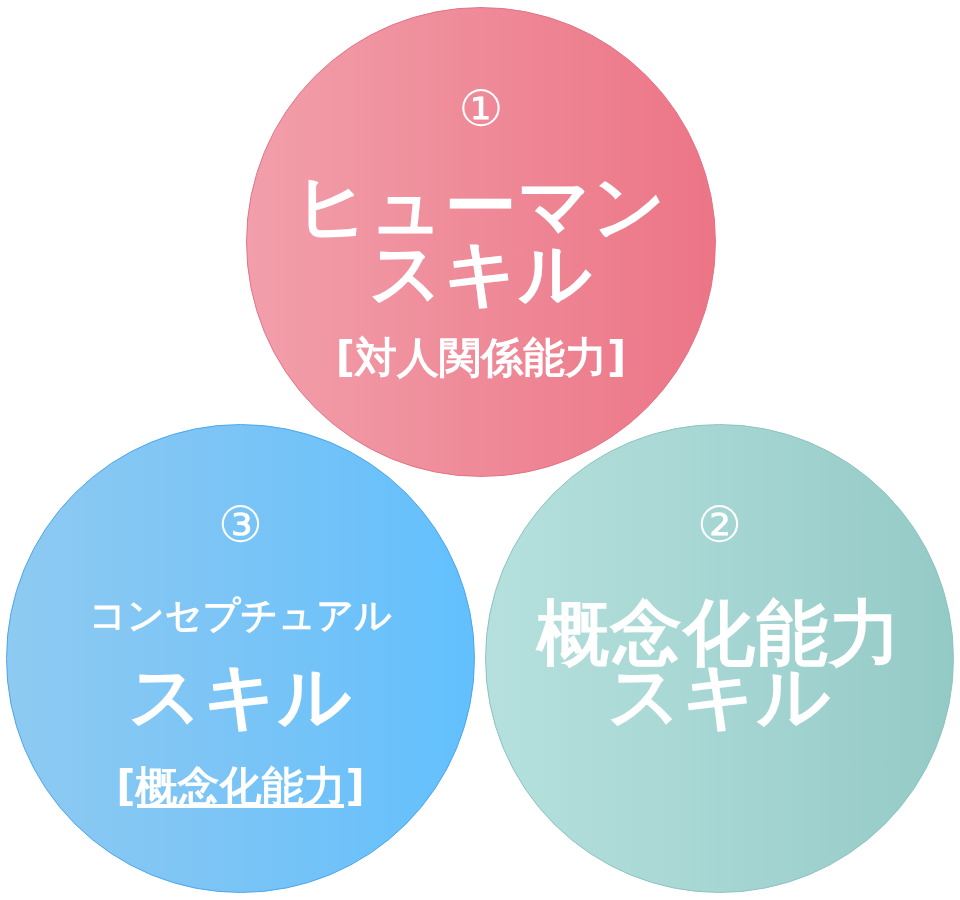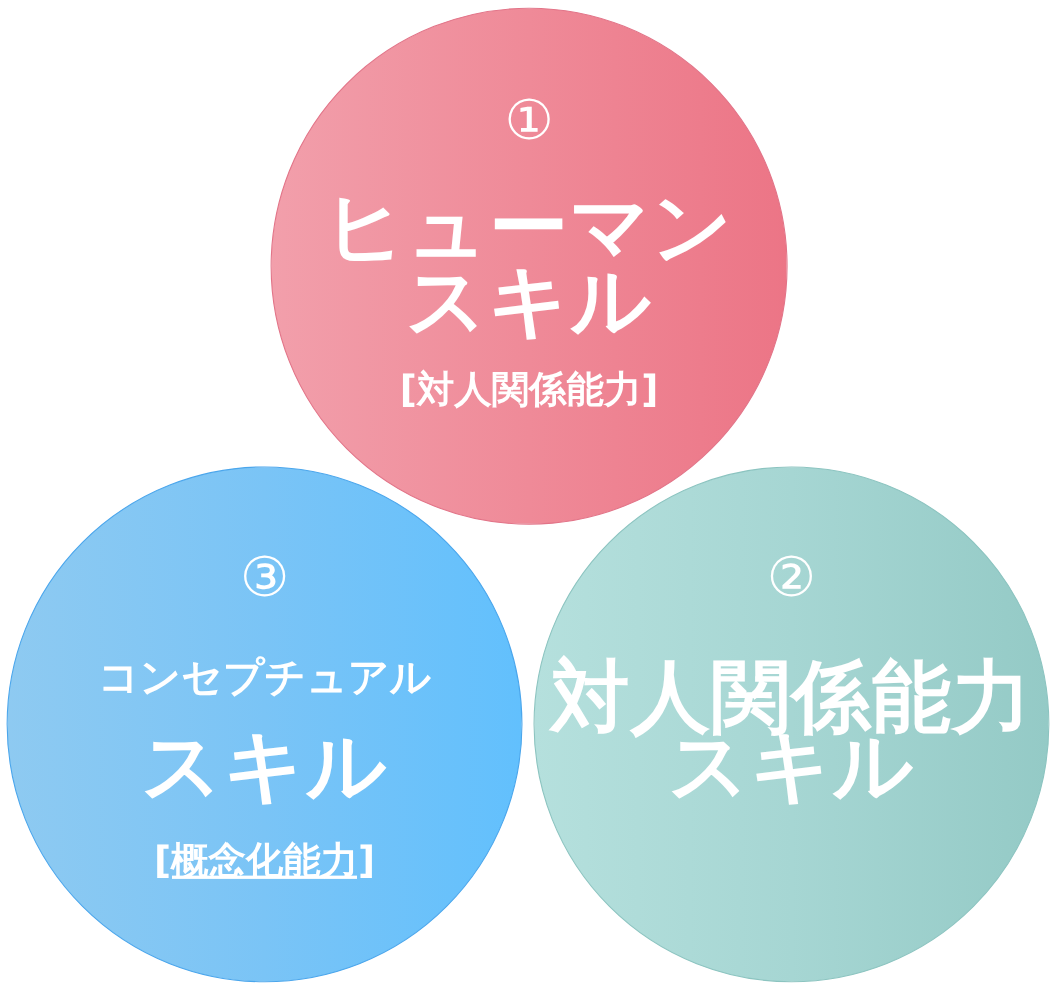--- a/index.html
+++ b/index.html
@@ -49,21 +49,21 @@
     }
     .num {
       font-size: 50px;
       font-weight: normal;
     }
     .title {
       font-size: 72px;
       letter-spacing: 1px;
     }
     .sub {
-      font-size: 34px;
+      font-size: 42px;
     }
     
     .pink .num   { top: 76px; }
     .pink .t1    { top: 162px; }
     .pink .t2    { top: 229px; }
     .pink .sub   { top: 329px; }
     
     .blue .num, .teal .num { top: 75px; }
     .blue .t1, .teal .t1   { top: 172px; }
     .blue .t2, .teal .t2   { top: 235px; }
@@ -82,15 +82,15 @@
 
 <div class="circle blue">
   <div class="txt num">③</div>
   <div class="txt title t1">コンセプチュアル</div>
   <div class="txt title t2">スキル</div>
   <div class="txt sub">[概念化能力]</div>
 </div>
 
 <div class="circle teal">
   <div class="txt num">②</div>
-  <div class="txt title t1">対人関係能力</div>
+  <div class="txt title t1">概念化能力</div>
   <div class="txt title t2">スキル</div>
 </div>
 
 </body></html>

